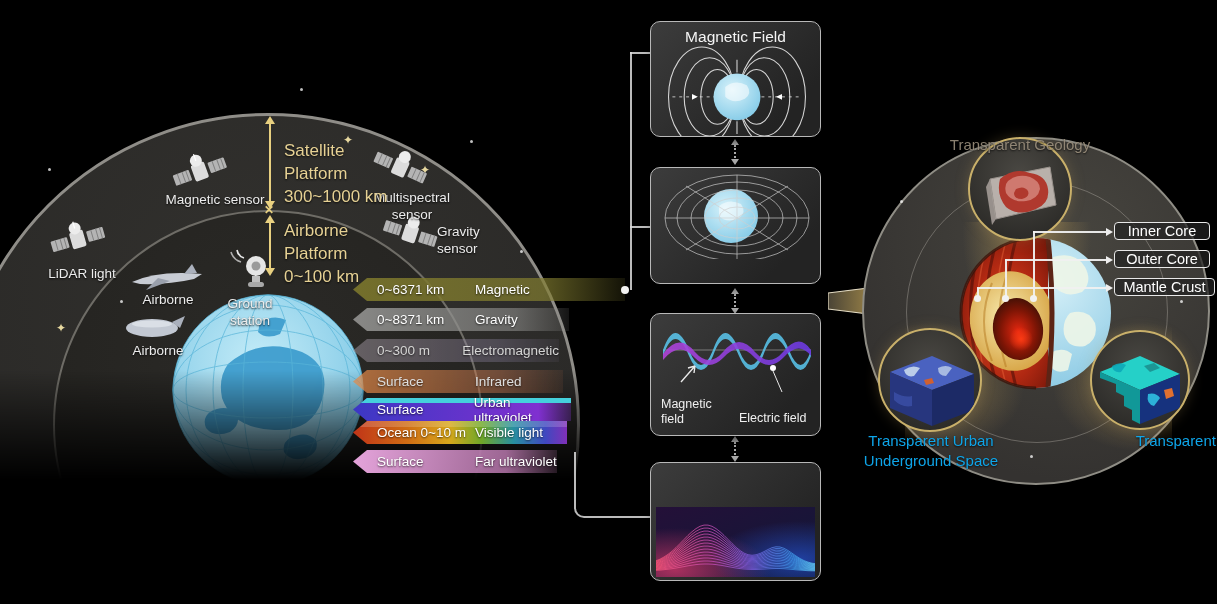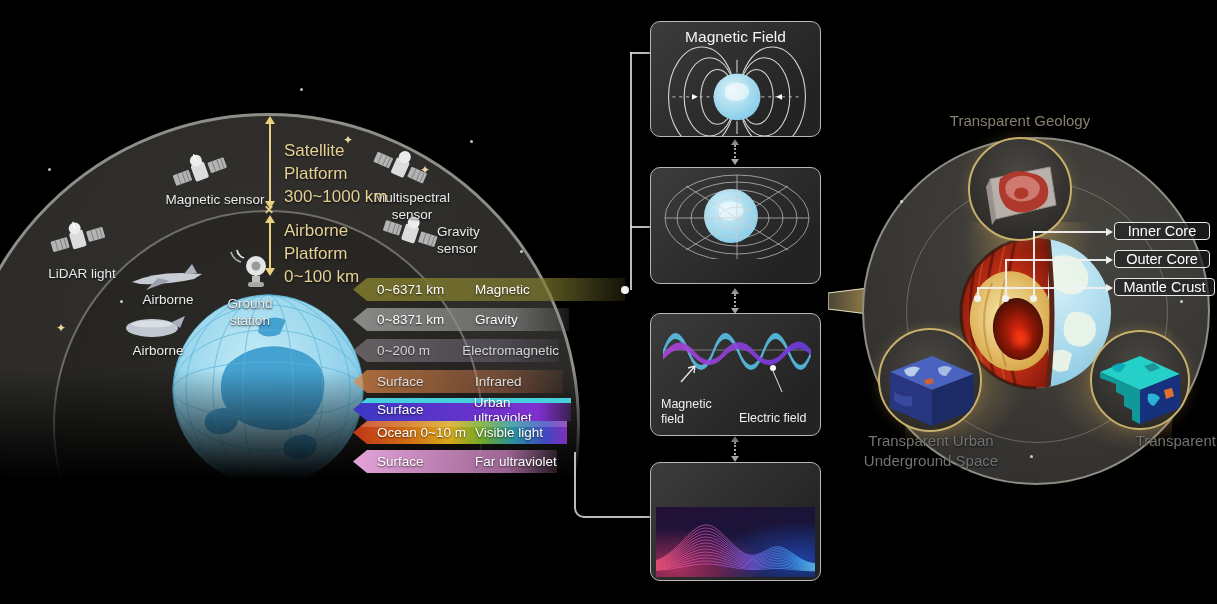--- a/index.html
+++ b/index.html
@@ -63,21 +63,21 @@
   .swoosh{position:absolute;pointer-events:none;}
   .sub-circle{position:absolute;border-radius:50%;border:2px solid #c9b06a;box-sizing:border-box;
     background:radial-gradient(circle at 50% 35%,#4a4843,#2c2b28 80%);overflow:hidden;
     box-shadow:0 0 14px rgba(190,160,90,.25);}
   .core-box{position:absolute;height:18px;border:1.5px solid #e8e8e8;border-radius:4px;
     background:rgba(35,35,35,.72);color:#fff;font-size:14.5px;display:flex;align-items:center;
     justify-content:center;box-sizing:border-box;}
   .wline{position:absolute;background:#f0f0f0;opacity:.95;}
   .warrow{position:absolute;width:0;height:0;border-top:4px solid transparent;border-bottom:4px solid transparent;
     border-left:7px solid #ededed;}
-  .rc-text{position:absolute;color:#737373;font-size:15px;text-align:center;line-height:1.3;
+  .rc-text{position:absolute;color:#0ea5e9;font-size:15px;text-align:center;line-height:1.3;
     text-shadow:0 1px 2px rgba(0,0,0,.8);}
   .geo-title{color:#9a8e7c;opacity:.9;}
 
   .spec-line{fill:none;stroke:url(#specGrad);stroke-width:.9;opacity:.8;}
 </style>
 </head>
 <body>
 
 <div class="stage">
 
@@ -201,21 +201,21 @@
 
   <div class="bar" style="top:278px;width:272px;background:linear-gradient(90deg,rgba(122,117,44,.92) 0%,rgba(130,125,48,.7) 70%,rgba(130,125,48,.15) 100%)">
     <span class="rng">0~6371 km</span>
     <span class="lbl">Magnetic</span>
   </div>
   <div class="bar" style="top:308px;width:216px;background:linear-gradient(90deg,rgba(150,150,148,.88) 0%,rgba(140,140,138,.6) 75%,rgba(140,140,138,.15) 100%)">
     <span class="rng">0~8371 km</span>
     <span class="lbl">Gravity</span>
   </div>
   <div class="bar" style="top:339px;width:206px;opacity:.8;background:linear-gradient(90deg,rgba(168,158,168,.6) 0%,rgba(140,130,160,.45) 70%,rgba(140,130,160,.12) 100%)">
-    <span class="rng">0~200 m</span>
+    <span class="rng">0~300 m</span>
     <span class="lbl">Electromagnetic</span>
   </div>
   <div class="bar" style="top:370px;width:210px;opacity:.85;background:linear-gradient(90deg,rgba(228,138,72,.85) 0%,rgba(205,122,82,.5) 70%,rgba(205,122,82,.12) 100%)">
     <span class="rng">Surface</span>
     <span class="lbl">Infrared</span>
   </div>
   <div class="bar" style="top:398px;width:218px;background:linear-gradient(180deg,#45d0dc 0%,#45d0dc 22%,transparent 22%),linear-gradient(90deg,#3b38c4 0%,#8030d0 85%,rgba(128,48,208,.3) 100%)">
     <span class="rng">Surface</span>
     <span class="lbl">Urban ultraviolet</span>
   </div>
@@ -482,18 +482,18 @@
   <div class="core-box" style="left:1114px;top:222px;width:96px">
     <span>Inner Core</span>
   </div>
   <div class="core-box" style="left:1114px;top:250px;width:96px">
     <span>Outer Core</span>
   </div>
   <div class="core-box" style="left:1114px;top:278px;width:101px">
     <span>Mantle Crust</span>
   </div>
 
-  <div class="rc-text geo-title" style="left:938px;top:111px;width:164px">Transparent Geology</div>
+  <div class="rc-text geo-title" style="left:938px;top:135px;width:164px">Transparent Geology</div>
   <div class="rc-text pre" style="left:852px;top:431px;width:158px">Transparent Urban
 Underground Space</div>
   <div class="rc-text" style="left:1126px;top:431px;width:148px">Transparent Ocean</div>
 
 </div>
 
 </body></html>

